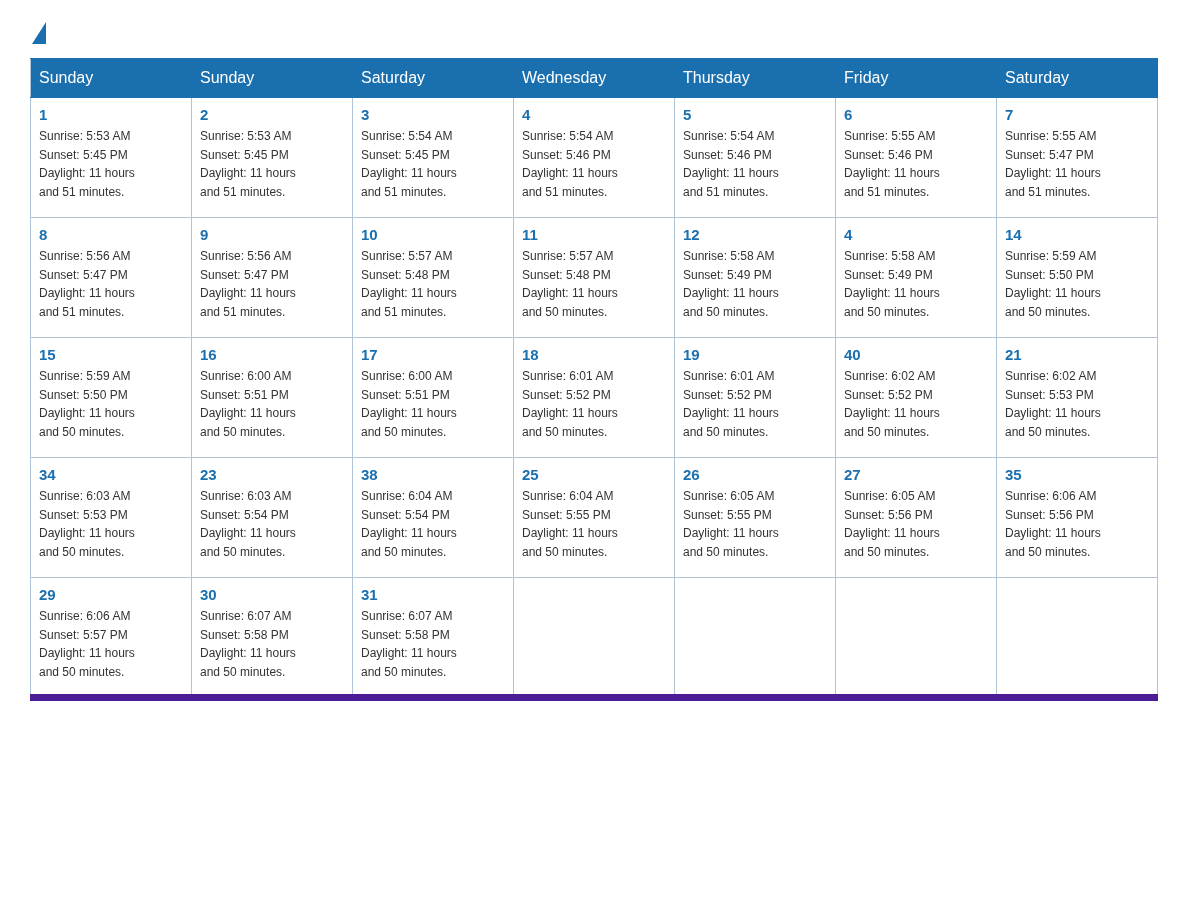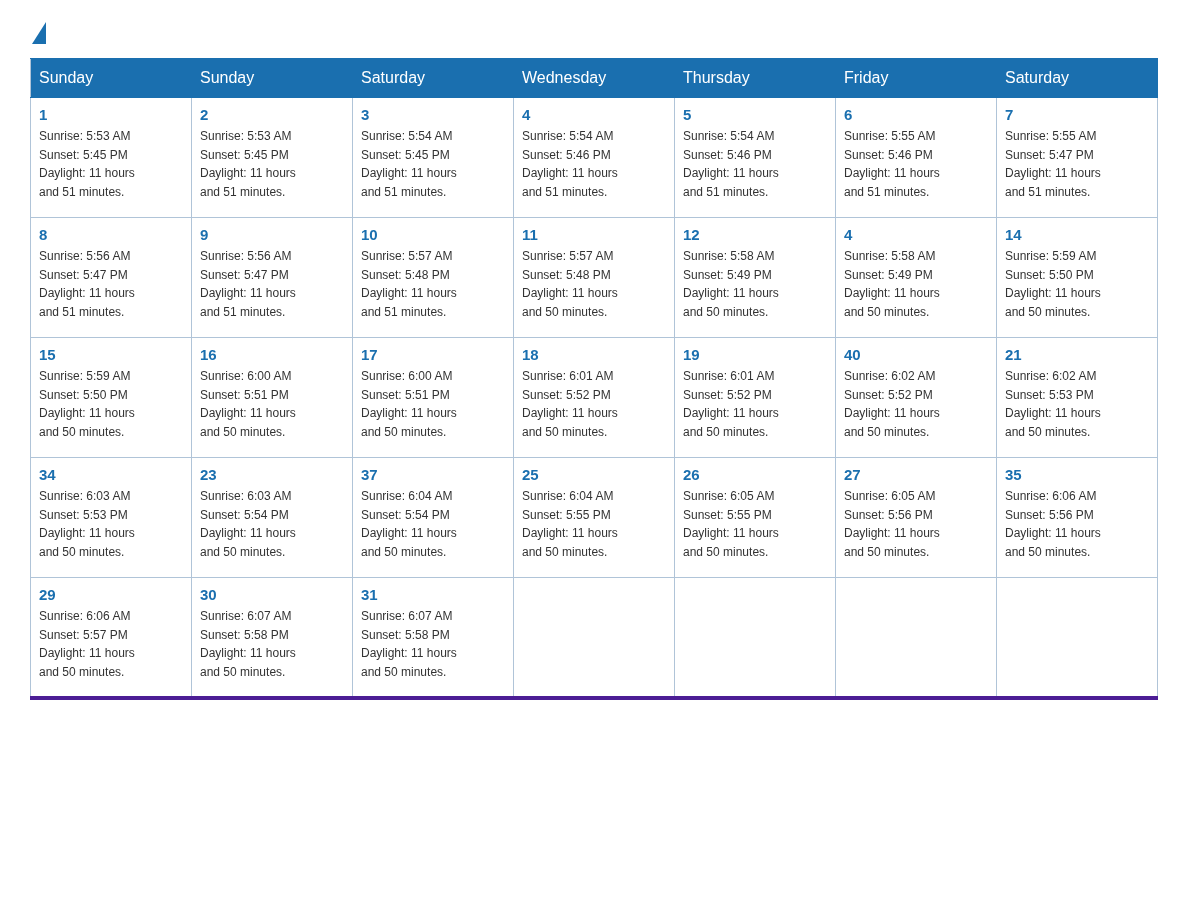--- a/index.html
+++ b/index.html
@@ -93,21 +93,21 @@
     }
     tbody tr td .day-info {
       font-size: 12px;
       color: #333;
       line-height: 1.55;
     }
     tbody tr td.empty {
       background: #fff;
     }
     tbody tr:last-child td {
-      border-bottom: 4px solid #4c1d95;
+      border-bottom: 7px solid #4c1d95;
     }
     thead tr th:first-child,
     tbody tr td:first-child {
       border-left: 1px solid #b0c4d8;
     }
   </style>
 </head>
 <body>
 
 <div class="header">
@@ -230,21 +230,21 @@
       <tr>
         <td>
           <span class="day-num">34</span>
           <div class="day-info">Sunrise: 6:03 AM<br>Sunset: 5:53 PM<br>Daylight: 11 hours<br>and 50 minutes.</div>
         </td>
         <td>
           <span class="day-num">23</span>
           <div class="day-info">Sunrise: 6:03 AM<br>Sunset: 5:54 PM<br>Daylight: 11 hours<br>and 50 minutes.</div>
         </td>
         <td>
-          <span class="day-num">37</span>
+          <span class="day-num">38</span>
           <div class="day-info">Sunrise: 6:04 AM<br>Sunset: 5:54 PM<br>Daylight: 11 hours<br>and 50 minutes.</div>
         </td>
         <td>
           <span class="day-num">25</span>
           <div class="day-info">Sunrise: 6:04 AM<br>Sunset: 5:55 PM<br>Daylight: 11 hours<br>and 50 minutes.</div>
         </td>
         <td>
           <span class="day-num">26</span>
           <div class="day-info">Sunrise: 6:05 AM<br>Sunset: 5:55 PM<br>Daylight: 11 hours<br>and 50 minutes.</div>
         </td>

